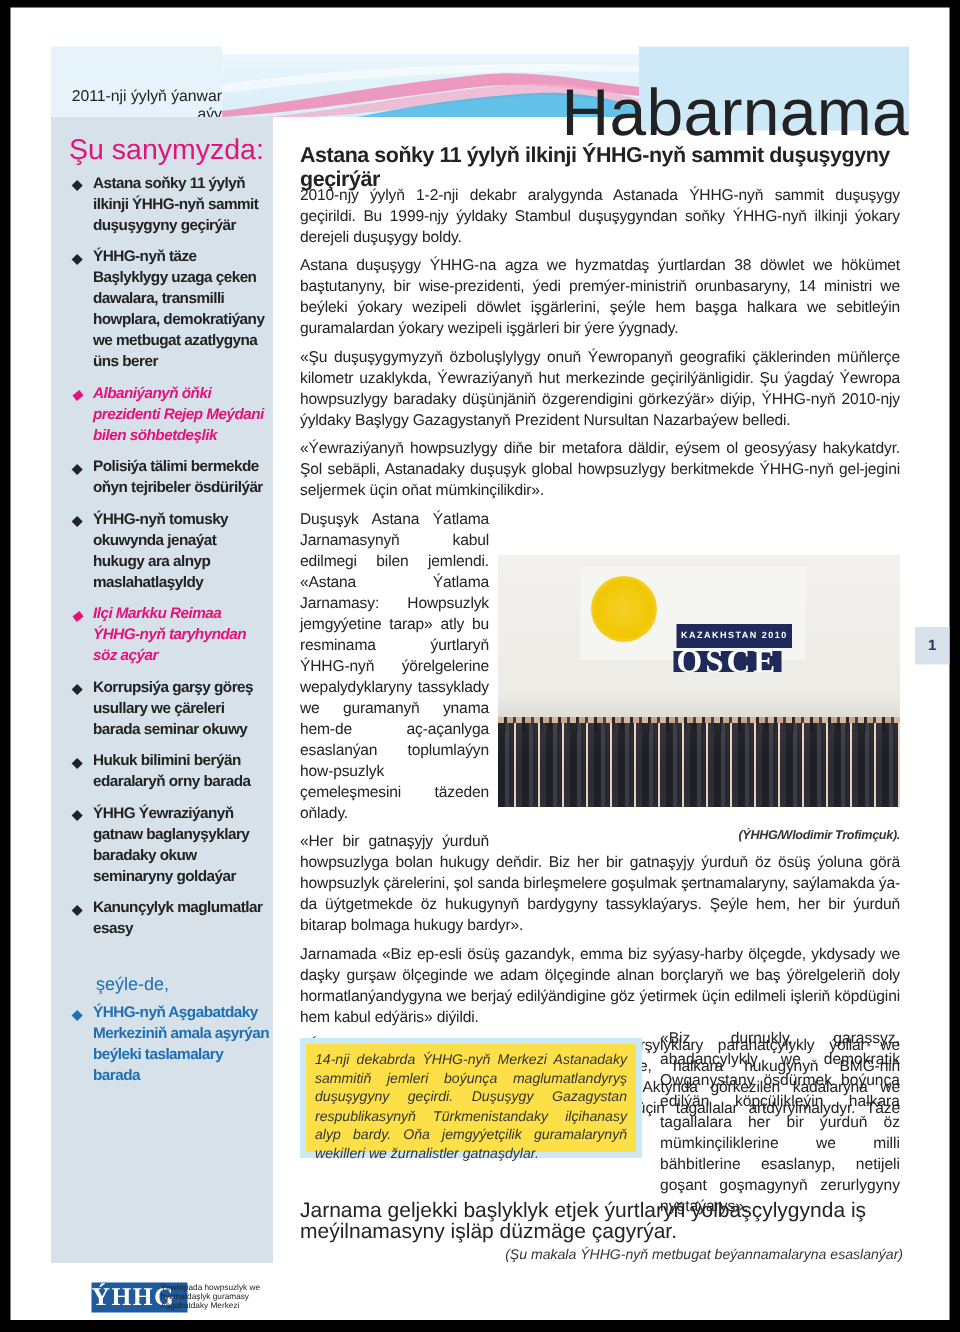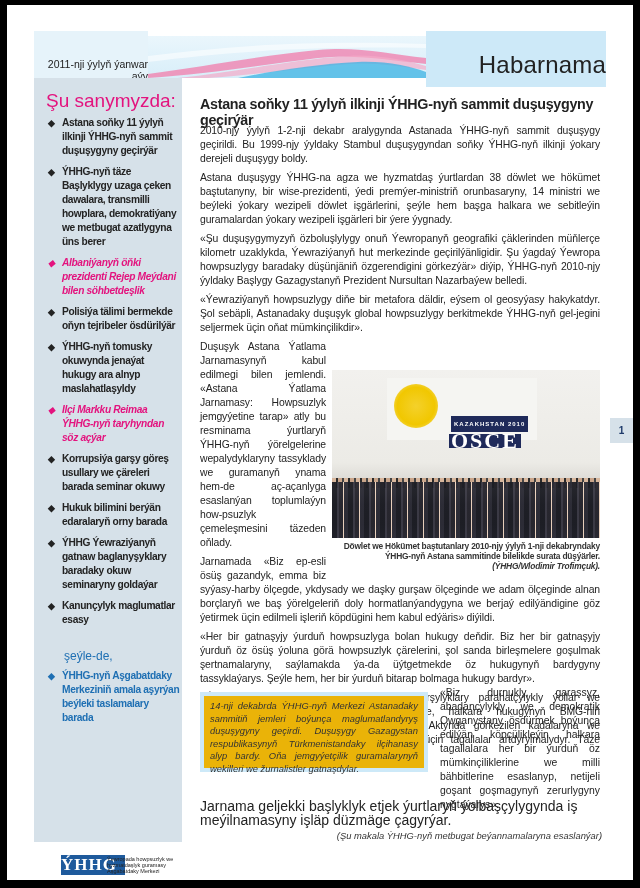--- a/index.html
+++ b/index.html
@@ -4,21 +4,21 @@
 <style>
   html, body { margin:0; padding:0; }
   body { width:640px; height:888px; background:#000; position:relative; overflow:hidden; font-family:"Liberation Sans", sans-serif; }
   .page { position:absolute; left:7px; top:5px; width:626px; height:875px; background:#fff; }
   .sidebar-top { position:absolute; left:34px; top:31px; width:114px; height:47px; background:#e6f3fa; }
   .date { position:absolute; left:36px; top:58px; width:112px; font-size:10.5px; color:#222; text-align:right; }
   .banner { position:absolute; left:148px; top:36px; width:278px; height:42px; overflow:hidden;
             background:linear-gradient(180deg,#eaf6fc 0%,#d8eef9 100%); }
   .banner svg { position:absolute; left:0; top:0; }
   .title-box { position:absolute; left:426px; top:31px; width:180px; height:56px; background:#cde9f8; }
-  .title { position:absolute; right:0px; top:20px; font-size:24px; color:#222; letter-spacing:0.2px; }
+  .title { position:absolute; right:0px; top:20px; font-size:44px; color:#222; letter-spacing:0.2px; }
   .sidebar { position:absolute; left:34px; top:78px; width:148px; height:764px; background:#d6e1e9; }
   .sidebar h2 { margin:0; position:absolute; left:12px; top:12px; font-size:19px; font-weight:normal; color:#e3137e; }
   .toc { position:absolute; left:12px; top:38px; width:134px; margin:0; padding:0; list-style:none; }
   .toc li { position:relative; padding-left:16px; font-size:10.2px; line-height:14px; font-weight:bold; color:#232323; margin-bottom:7px; font-family:"Liberation Sans", sans-serif; letter-spacing:-0.35px; }
   .toc li .bullet { position:absolute; left:2px; top:0px; font-size:9px; color:#232323; }
   .toc li.pink { color:#e3137e; font-style:italic; }
   .toc li.pink .bullet { color:#e3137e; }
   .toc li.blue { color:#1e6fb3; }
   .toc li.blue .bullet { color:#1e6fb3; }
   .toc .also { font-size:12px; font-weight:normal; color:#1e6fb3; padding-left:18px; margin:22px 0 6px 0; }
@@ -35,21 +35,21 @@
   .photo .osce { position:absolute; left:117px; top:19px; font-family:"Liberation Serif", serif; font-weight:bold; font-size:22px; color:#fff; letter-spacing:2px;margin-top:45px; }
   .photo .osce span { display:inline-block; background:#1f2a5a; padding:0 2px; margin-right:1px; }
   .photo .kz { position:absolute; left:119px; top:46px; background:#1f2a5a; color:#fff; font-size:6px; font-weight:bold; padding:1px 3px; letter-spacing:1px; }
   .photo .crowd { position:absolute; left:0; top:112px; width:268px; height:56px;
            background:repeating-linear-gradient(90deg,#1c1d24 0 5px,#3b3a45 5px 7px,#27262e 7px 11px,#f0d7c2 11px 12px,#2c2c36 12px 16px); opacity:0.95; }
   .photo .heads { position:absolute; left:0; top:108px; width:268px; height:10px;
            background:repeating-linear-gradient(90deg,#d8b79d 0 4px,#2a2a2a 4px 6px,#c9a58a 6px 10px,#444 10px 12px); }
   .caption { font-size:8.4px; line-height:10px; font-weight:bold; color:#333; text-align:right; margin-top:3px; letter-spacing:-0.2px; }
   .caption .credit { font-style:italic; }
   .col-wrap { position:absolute; left:200px; top:686px; width:400px; }
-  .box { position:absolute; left:0; top:6px; width:228px; height:80px; border:4px solid #cde9f8; background:#eab308; box-sizing:border-box; padding:4px 6px; font-size:9.4px; line-height:12.5px; font-style:italic; color:#333; text-align:justify; }
+  .box { position:absolute; left:0; top:6px; width:228px; height:80px; border:4px solid #cde9f8; background:#fde047; box-sizing:border-box; padding:4px 6px; font-size:9.4px; line-height:12.5px; font-style:italic; color:#333; text-align:justify; }
   .right-quote { position:absolute; left:240px; top:0; width:160px; font-size:10.4px; line-height:14px; color:#232323; text-align:justify; }
   .closing { position:absolute; left:200px; top:799px; width:400px; font-size:14px; line-height:14px; color:#232323; }
   .source { position:absolute; left:200px; top:830px; width:402px; text-align:right; font-style:italic; font-size:9.4px; color:#333; }
   .page-tab { position:absolute; left:610px; top:418px; width:23px; height:25px; background:#d6e1e9; font-size:10px; font-weight:bold; color:#1e3a6a; line-height:25px; text-align:center; }
 </style>
 </head>
 <body>
 
 <div class="page"></div>
 
@@ -100,27 +100,27 @@
   <div class="photo-wrap" style="margin-top:30px;">
     <div class="photo">
       <div class="osce-board"></div>
       <div class="sun"></div>
       <div class="osce"><span>OSCE</span></div>
       <div class="kz">KAZAKHSTAN 2010</div>
       <div class="heads"></div>
       <div class="crowd"></div>
     </div>
     <div class="caption">
-      <span>Döwlet we Hökümet baştutanlary 2010-njy ýylyň 1-nji dekabryndaky ÝHHG-nyň Astana sammitinde bilelikde surata düşýärler.</span><br>
+      <br>
       <span class="credit">(ÝHHG/Wlodimir Trofimçuk).</span>
     </div>
   </div>
   <p>Duşuşyk Astana Ýatlama Jarnamasynyň kabul edilmegi bilen jemlendi. «Astana Ýatlama Jarnamasy: Howpsuzlyk jemgyýetine tarap» atly bu resminama ýurtlaryň ÝHHG-nyň ýörelgelerine wepalydyklaryny tassyklady we guramanyň ynama hem-de aç-açanlyga esaslanýan toplumlaýyn how-psuzlyk çemeleşmesini täzeden oňlady.</p>
+  <p>«Her bir gatnaşyjy ýurduň howpsuzlyga bolan hukugy deňdir. Biz her bir gatnaşyjy ýurduň öz ösüş ýoluna görä howpsuzlyk çärelerini, şol sanda birleşmelere goşulmak şertnamalaryny, saýlamakda ýa-da üýtgetmekde öz hukugynyň bardygyny tassyklaýarys. Şeýle hem, her bir ýurduň bitarap bolmaga hukugy bardyr».</p>
   <p>Jarnamada «Biz ep-esli ösüş gazandyk, emma biz syýasy-harby ölçegde, ykdysady we daşky gurşaw ölçeginde we adam ölçeginde alnan borçlaryň we baş ýörelgeleriň doly hormatlanýandygyna we berjaý edilýändigine göz ýetirmek üçin edilmeli işleriň köpdügini hem kabul edýäris» diýildi.</p>
-  <p>«Her bir gatnaşyjy ýurduň howpsuzlyga bolan hukugy deňdir. Biz her bir gatnaşyjy ýurduň öz ösüş ýoluna görä howpsuzlyk çärelerini, şol sanda birleşmelere goşulmak şertnamalaryny, saýlamakda ýa-da üýtgetmekde öz hukugynyň bardygyny tassyklaýarys. Şeýle hem, her bir ýurduň bitarap bolmaga hukugy bardyr».</p>
   <p>«ÝHHG-nyň çäklerinde bar bolan gapma-garşylyklary parahatçylykly ýollar we gepleşikleriň üsti bilen, ylalaşylan tertipde, halkara hukugynyň BMG-niň Düzgünnamasynda hem-de Helsinki Jemleýji Aktynda görkezilen kadalaryna we ýörelgelerine hormat goýmak arkaly çözmek üçin tagallalar artdyrylmalydyr. Täze krizisleriň öňi alynmalydyr».</p>
 </div>
 
 <div class="col-wrap">
   <div class="box">14-nji dekabrda ÝHHG-nyň Merkezi Astanadaky sammitiň jemleri boýunça maglumatlandyryş duşuşygyny geçirdi. Duşuşygy Gazagystan respublikasynyň Türkmenistandaky ilçihanasy alyp bardy. Oňa jemgyýetçilik guramalarynyň wekilleri we žurnalistler gatnaşdylar.</div>
   <div class="right-quote">«Biz durnukly, garaşsyz, abadançylykly we demokratik Owganystany ösdürmek boýunça edilýän köpçülikleýin halkara tagallalara her bir ýurduň öz mümkinçiliklerine we milli bähbitlerine esaslanyp, netijeli goşant goşmagynyň zerurlygyny nygtaýarys».</div>
 </div>
 
 <div class="closing">Jarnama geljekki başlyklyk etjek ýurtlaryň ýolbaşçylygynda iş meýilnamasyny işläp düzmäge çagyrýar.</div>
 <div class="source">(Şu makala ÝHHG-nyň metbugat beýannamalaryna esaslanýar)</div>

